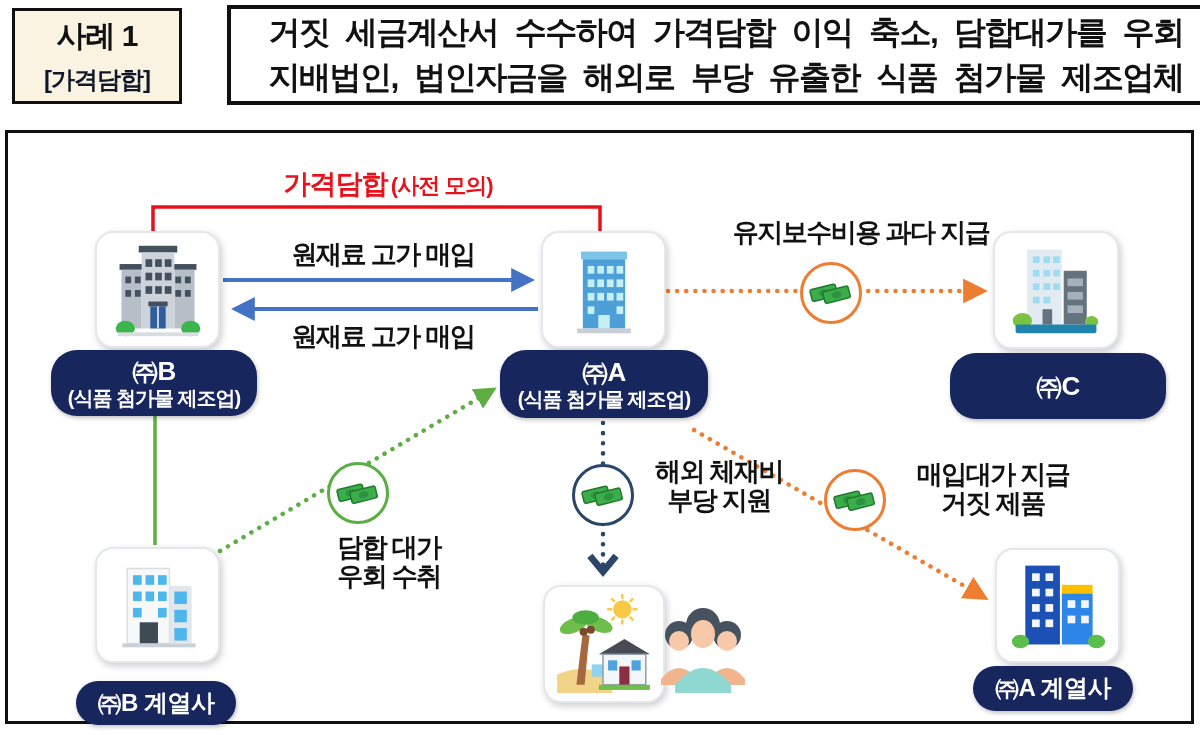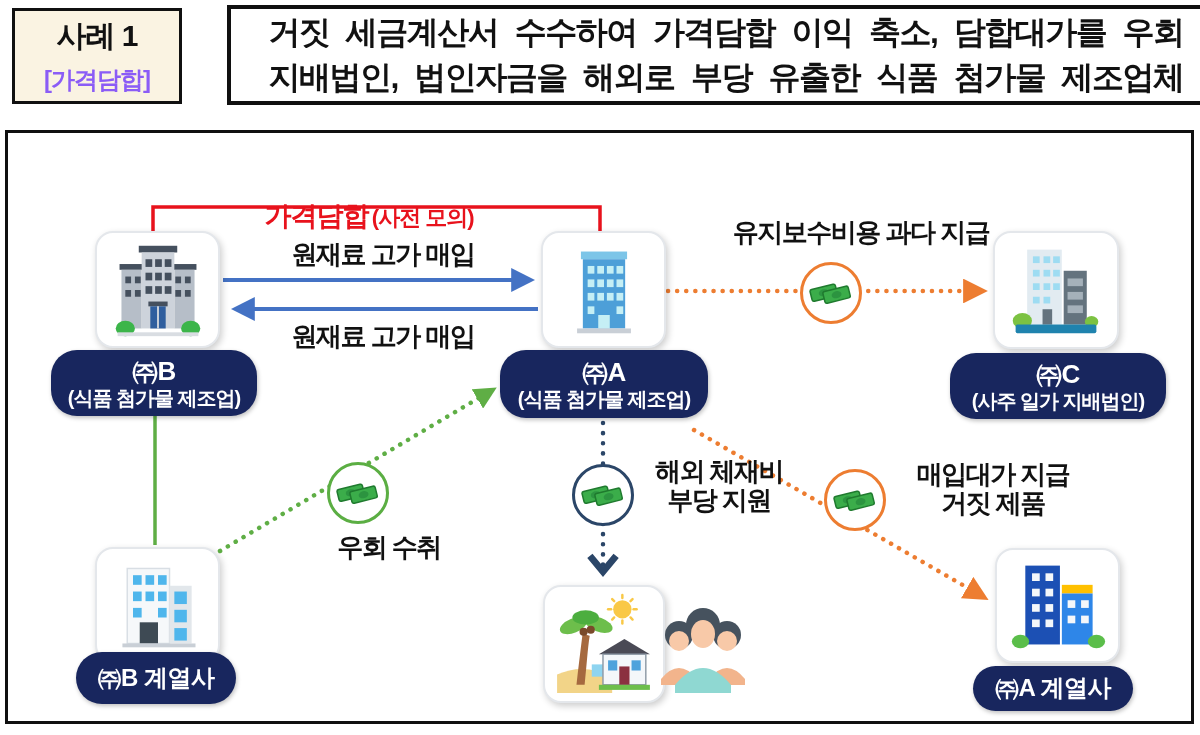--- a/index.html
+++ b/index.html
@@ -3,43 +3,43 @@
 <meta charset="utf-8">
 <style>
   html,body{margin:0;padding:0;background:#fff;}
   .page{position:relative;width:1200px;height:735px;background:#fff;overflow:hidden;
         font-family:"Liberation Sans","DejaVu Sans",sans-serif;color:#111;}
   
   .case-box{position:absolute;left:12px;top:8px;width:170px;height:96px;background:#FAF3E2;
             border:3px solid #101010;box-sizing:border-box;display:flex;flex-direction:column;
             align-items:center;justify-content:center;gap:7px;}
   .case-label{font-size:30px;font-weight:800;letter-spacing:-1px;}
-  .case-tag{font-size:24px;font-weight:800;color:#8b5cf6;letter-spacing:-1px;}
+  .case-tag{font-size:24px;font-weight:800;color:#0f172a;letter-spacing:-1px;}
   .title-box{position:absolute;left:194px;top:5px;width:998px;height:100px;background:#fff;
              border:4px solid #101010;box-sizing:border-box;display:flex;flex-direction:column;
              align-items:center;justify-content:center;margin-left:33px;}
   .title-line{font-size:32px;font-weight:800;letter-spacing:-1.5px;word-spacing:9px;
               line-height:45px;white-space:nowrap;}
   
   .diagram{position:absolute;left:5px;top:130px;width:1189px;height:594px;background:#fff;
            border:3px solid #101010;box-sizing:border-box;}
   .lines{position:absolute;left:0;top:0;width:1189px;height:594px;pointer-events:none;}
   .icon-card{position:absolute;background:#fff;border:2px solid #E4E7EB;border-radius:18px;
              box-shadow:2px 3px 7px rgba(0,0,0,0.20);display:flex;align-items:center;
              justify-content:center;box-sizing:border-box;}
   .pill{position:absolute;background:#18265E;border-radius:26px;color:#fff;font-weight:700;
         display:flex;flex-direction:column;align-items:center;justify-content:center;
         line-height:1.18;box-shadow:1px 2px 4px rgba(0,0,0,0.25);letter-spacing:-0.5px;}
   .pill .nm{font-size:26px;}
   .pill .ds{font-size:20px;letter-spacing:-1px;}
   .pill.small{font-size:24px;}
   .flow-label{position:absolute;font-weight:800;font-size:26px;color:#111;text-align:center;
               line-height:1.1;letter-spacing:-1.5px;white-space:nowrap;}
-  .collusion-label{position:absolute;left:226px;top:33px;width:270px;text-align:center;
-                   color:#E8121C;font-weight:800;letter-spacing:-1px;white-space:nowrap;margin-top:32px;}
+  .collusion-label{position:absolute;left:245px;top:33px;width:270px;text-align:center;
+                   color:#E8121C;font-weight:800;letter-spacing:-1px;white-space:nowrap;}
   .collusion-label .main{font-size:27px;}
   .collusion-label .sub{font-size:22px;}
   .money-circle{position:absolute;width:62px;height:62px;border-radius:50%;background:#fff;
                 box-sizing:border-box;display:flex;align-items:center;justify-content:center;}
   .mc-orange{border:3px solid #ED7D31;}
   .mc-green{border:3px solid #5BAE43;}
   .mc-navy{border:3px solid #2B4668;}
   .fam{position:absolute;left:645px;top:468px;}
 </style>
 </head>
@@ -292,20 +292,21 @@
           <rect x="14" y="12" width="26" height="12" rx="2" fill="#3BAD4A" stroke="#1F7A2E" stroke-width="1.5"></rect>
           <ellipse cx="27" cy="18" rx="5" ry="3.5" fill="#2C9440"></ellipse>
         </g>
       </svg>
     </div>
 
     <div class="flow-label" style="left:245px;top:107px;width:260px;">원재료 고가 매입</div>
     <div class="flow-label" style="left:245px;top:189px;width:260px;">원재료 고가 매입</div>
     <div class="flow-label" style="left:693px;top:85px;width:320px;">유지보수비용 과다 지급</div>
     <div class="flow-label" style="left:276px;top:400px;width:210px;">
+      <div>담합 대가</div>
       <div>우회 수취</div>
     </div>
     <div class="flow-label" style="left:626px;top:324px;width:170px;">
       <div>해외 체재비</div>
       <div>부당 지원</div>
     </div>
     <div class="flow-label" style="left:875px;top:327px;width:220px;">
       <div>매입대가 지급</div>
       <div>거짓 제품</div>
     </div>
@@ -313,19 +314,18 @@
     <div class="pill" style="left:43px;top:217px;width:206px;height:66px;">
       <div class="nm">㈜B</div>
       <div class="ds">(식품 첨가물 제조업)</div>
     </div>
     <div class="pill" style="left:492px;top:217px;width:208px;height:68px;">
       <div class="nm">㈜A</div>
       <div class="ds">(식품 첨가물 제조업)</div>
     </div>
     <div class="pill" style="left:942px;top:220px;width:216px;height:66px;">
       <div class="nm">㈜C</div>
-      <div class="ds">(사주 일가 지배법인)</div>
-    </div>
-    <div class="pill small" style="left:68px;top:519px;width:160px;height:52px;">㈜B 계열사</div>
+    </div>
+    <div class="pill small" style="left:68px;top:548px;width:160px;height:44px;">㈜B 계열사</div>
     <div class="pill small" style="left:965px;top:533px;width:160px;height:45px;">㈜A 계열사</div>
 
   </div>
 </div>
 
 </body></html>

